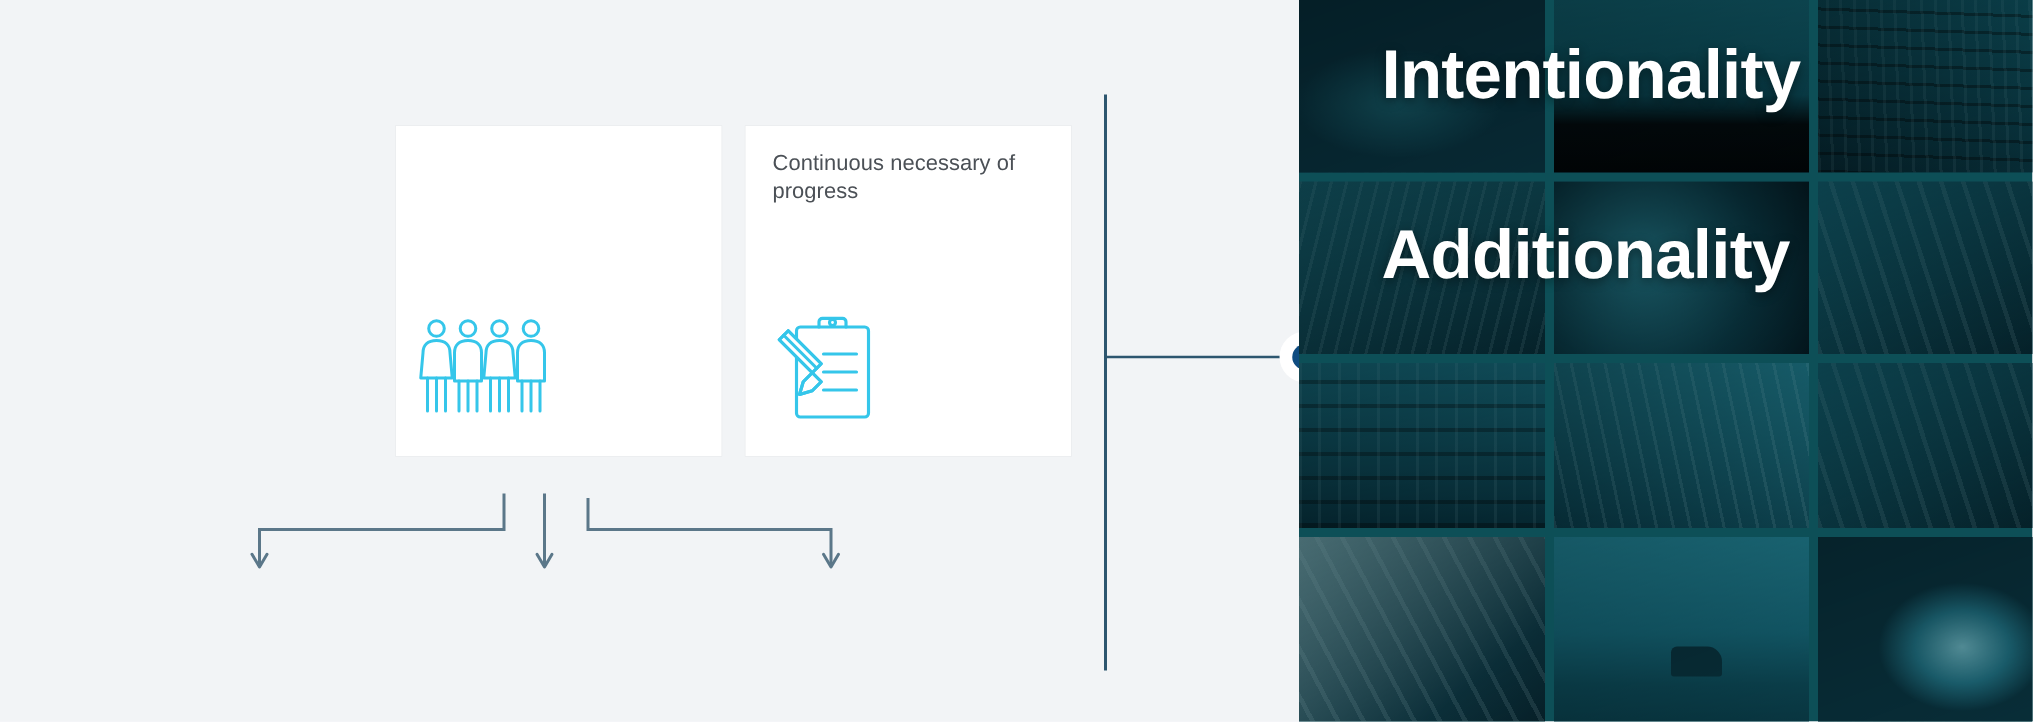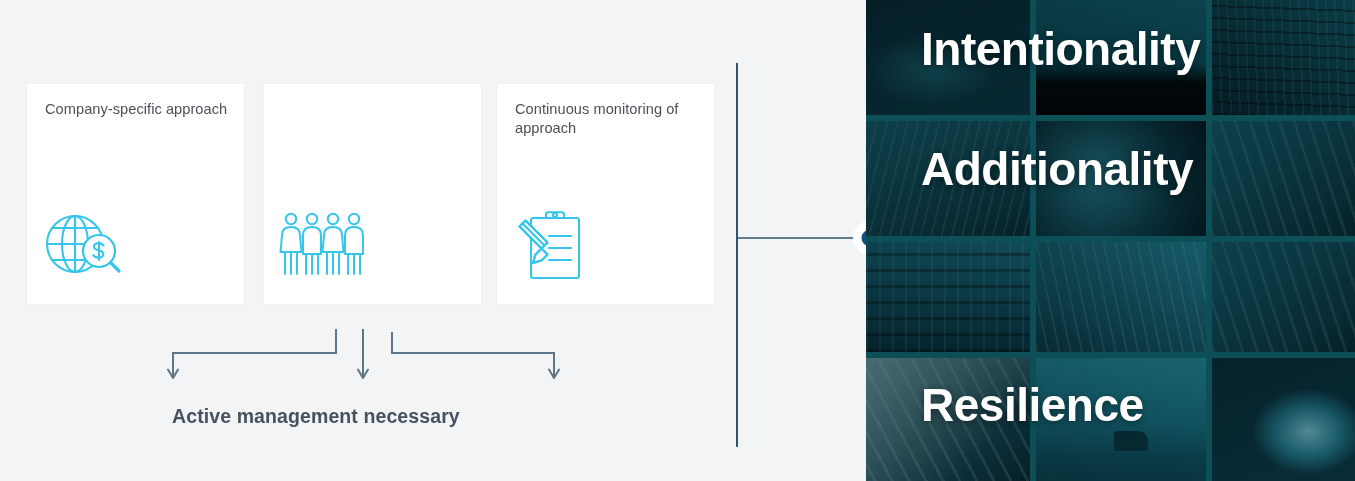--- a/index.html
+++ b/index.html
@@ -123,39 +123,20 @@
   #ov-2{top:262px;}
   #ov-3{top:380px;}
 </style>
 </head>
 <body>
 
 <div id="root">
 
   <div class="left-panel">
 
-    <div class="card" id="card-0">
-      <div class="card-title">Company-specific approach</div>
-      <div class="card-icon">
-        <svg viewBox="0 0 90 78" width="90" height="78" fill="none" stroke="#35c6ea" stroke-width="2.1" stroke-linecap="round">
-          <circle cx="34" cy="38" r="28"></circle>
-          <ellipse cx="34" cy="38" rx="13" ry="28"></ellipse>
-          <line x1="6" y1="38" x2="62" y2="38"></line>
-          <path d="M11 22 H57"></path>
-          <path d="M11 54 H57"></path>
-          <line x1="34" y1="10" x2="34" y2="66"></line>
-          <circle cx="34" cy="38" r="28" stroke="#ffffff" stroke-width="0"></circle>
-          <g>
-            <circle cx="58" cy="45" r="16" fill="#ffffff" stroke="#35c6ea" stroke-width="2.2"></circle>
-            <path d="M58 36 v18 M62.5 39.5c-1-1.6-3-2.4-5-2.4c-2.6 0-4.6 1.5-4.6 3.6c0 4.6 9.5 2.6 9.5 7.2c0 2.2-2.2 3.7-4.9 3.7c-2.2 0-4.2-0.9-5.2-2.5" stroke="#35c6ea" stroke-width="2.1" fill="none"></path>
-            <line x1="69.5" y1="56.5" x2="78" y2="65" stroke="#35c6ea" stroke-width="3.2"></line>
-          </g>
-        </svg>
-      </div>
-    </div>
 
     <div class="card" id="card-1">
       <div class="card-icon">
         <svg viewBox="0 0 90 78" width="90" height="78" fill="none" stroke="#35c6ea" stroke-width="2" stroke-linecap="round" stroke-linejoin="round">
 
           <circle cx="13" cy="13" r="5.2"></circle>
           <path d="M13 21c-6 0-9 3.2-9 8.2L2.5 46h21L22 29.2c0-5-3-8.2-9-8.2Z"></path>
           <path d="M7 46v22 M13 46v22 M19 46v22"></path>
 
           <circle cx="34" cy="13" r="5.2"></circle>
@@ -167,21 +148,21 @@
           <path d="M49 46v22 M55 46v22 M61 46v22"></path>
 
           <circle cx="76" cy="13" r="5.2"></circle>
           <path d="M76 21c-6 0-9 3.2-9 8.2V48h18V29.2c0-5-3-8.2-9-8.2Z"></path>
           <path d="M70 48v20 M76 48v20 M82 48v20"></path>
         </svg>
       </div>
     </div>
 
     <div class="card" id="card-2">
-      <div class="card-title">Continuous monitoring of approach</div>
+      <div class="card-title">Continuous necessary of progress</div>
       <div class="card-icon">
         <svg viewBox="0 0 90 78" width="90" height="78" fill="none" stroke="#35c6ea" stroke-width="2.1" stroke-linecap="round" stroke-linejoin="round">
           <rect x="20" y="12" width="48" height="60" rx="2.5"></rect>
           <path d="M35 12V8.5c0-1.3 1-2.3 2.3-2.3h13.4c1.3 0 2.3 1 2.3 2.3V12"></path>
           <circle cx="44" cy="9" r="2"></circle>
           <path d="M38 30h22 M38 42h22 M38 54h22"></path>
 
           <path d="M8.5 20.5l6-6 22 22-6 6z" fill="#ffffff"></path>
           <path d="M8.5 20.5l6-6 22 22-6 6z"></path>
           <path d="M30.5 42.5l-6 6-2.5 8.5 8.5-2.5 6-6z" fill="#ffffff"></path>
@@ -198,21 +179,20 @@
         <path d="M168 54.5 L173 63 L178 54.5" fill="none" stroke-linecap="round" stroke-linejoin="round"></path>
 
         <path d="M363 15 V60"></path>
         <path d="M358 54.5 L363 63 L368 54.5" fill="none" stroke-linecap="round" stroke-linejoin="round"></path>
 
         <path d="M392 18 V38 H554 V60"></path>
         <path d="M549 54.5 L554 63 L559 54.5" fill="none" stroke-linecap="round" stroke-linejoin="round"></path>
       </svg>
     </div>
 
-    <div class="bottom-label">Active management necessary</div>
 
     <div class="connector">
       <svg viewBox="0 0 200 481" width="200" height="481" fill="none">
         <line x1="47" y1="63" x2="47" y2="447" stroke="#2d566f" stroke-width="2"></line>
         <line x1="47" y1="238" x2="186" y2="238" stroke="#2d566f" stroke-width="1.6"></line>
         <circle cx="180" cy="238" r="17" fill="#ffffff"></circle>
         <circle cx="180" cy="238" r="8.5" fill="#0f4c81"></circle>
       </svg>
     </div>
   </div>
@@ -252,16 +232,15 @@
       <div class="tile t-field">
           <i></i>
         </div>
       <div class="tile t-drum">
           <i></i>
         </div>
     </div>
 
     <div class="overlay-text" id="ov-0">Intentionality</div>
     <div class="overlay-text" id="ov-1">Additionality</div>
-    <div class="overlay-text" id="ov-3">Resilience</div>
   </div>
 
 </div>
 
 </body></html>

